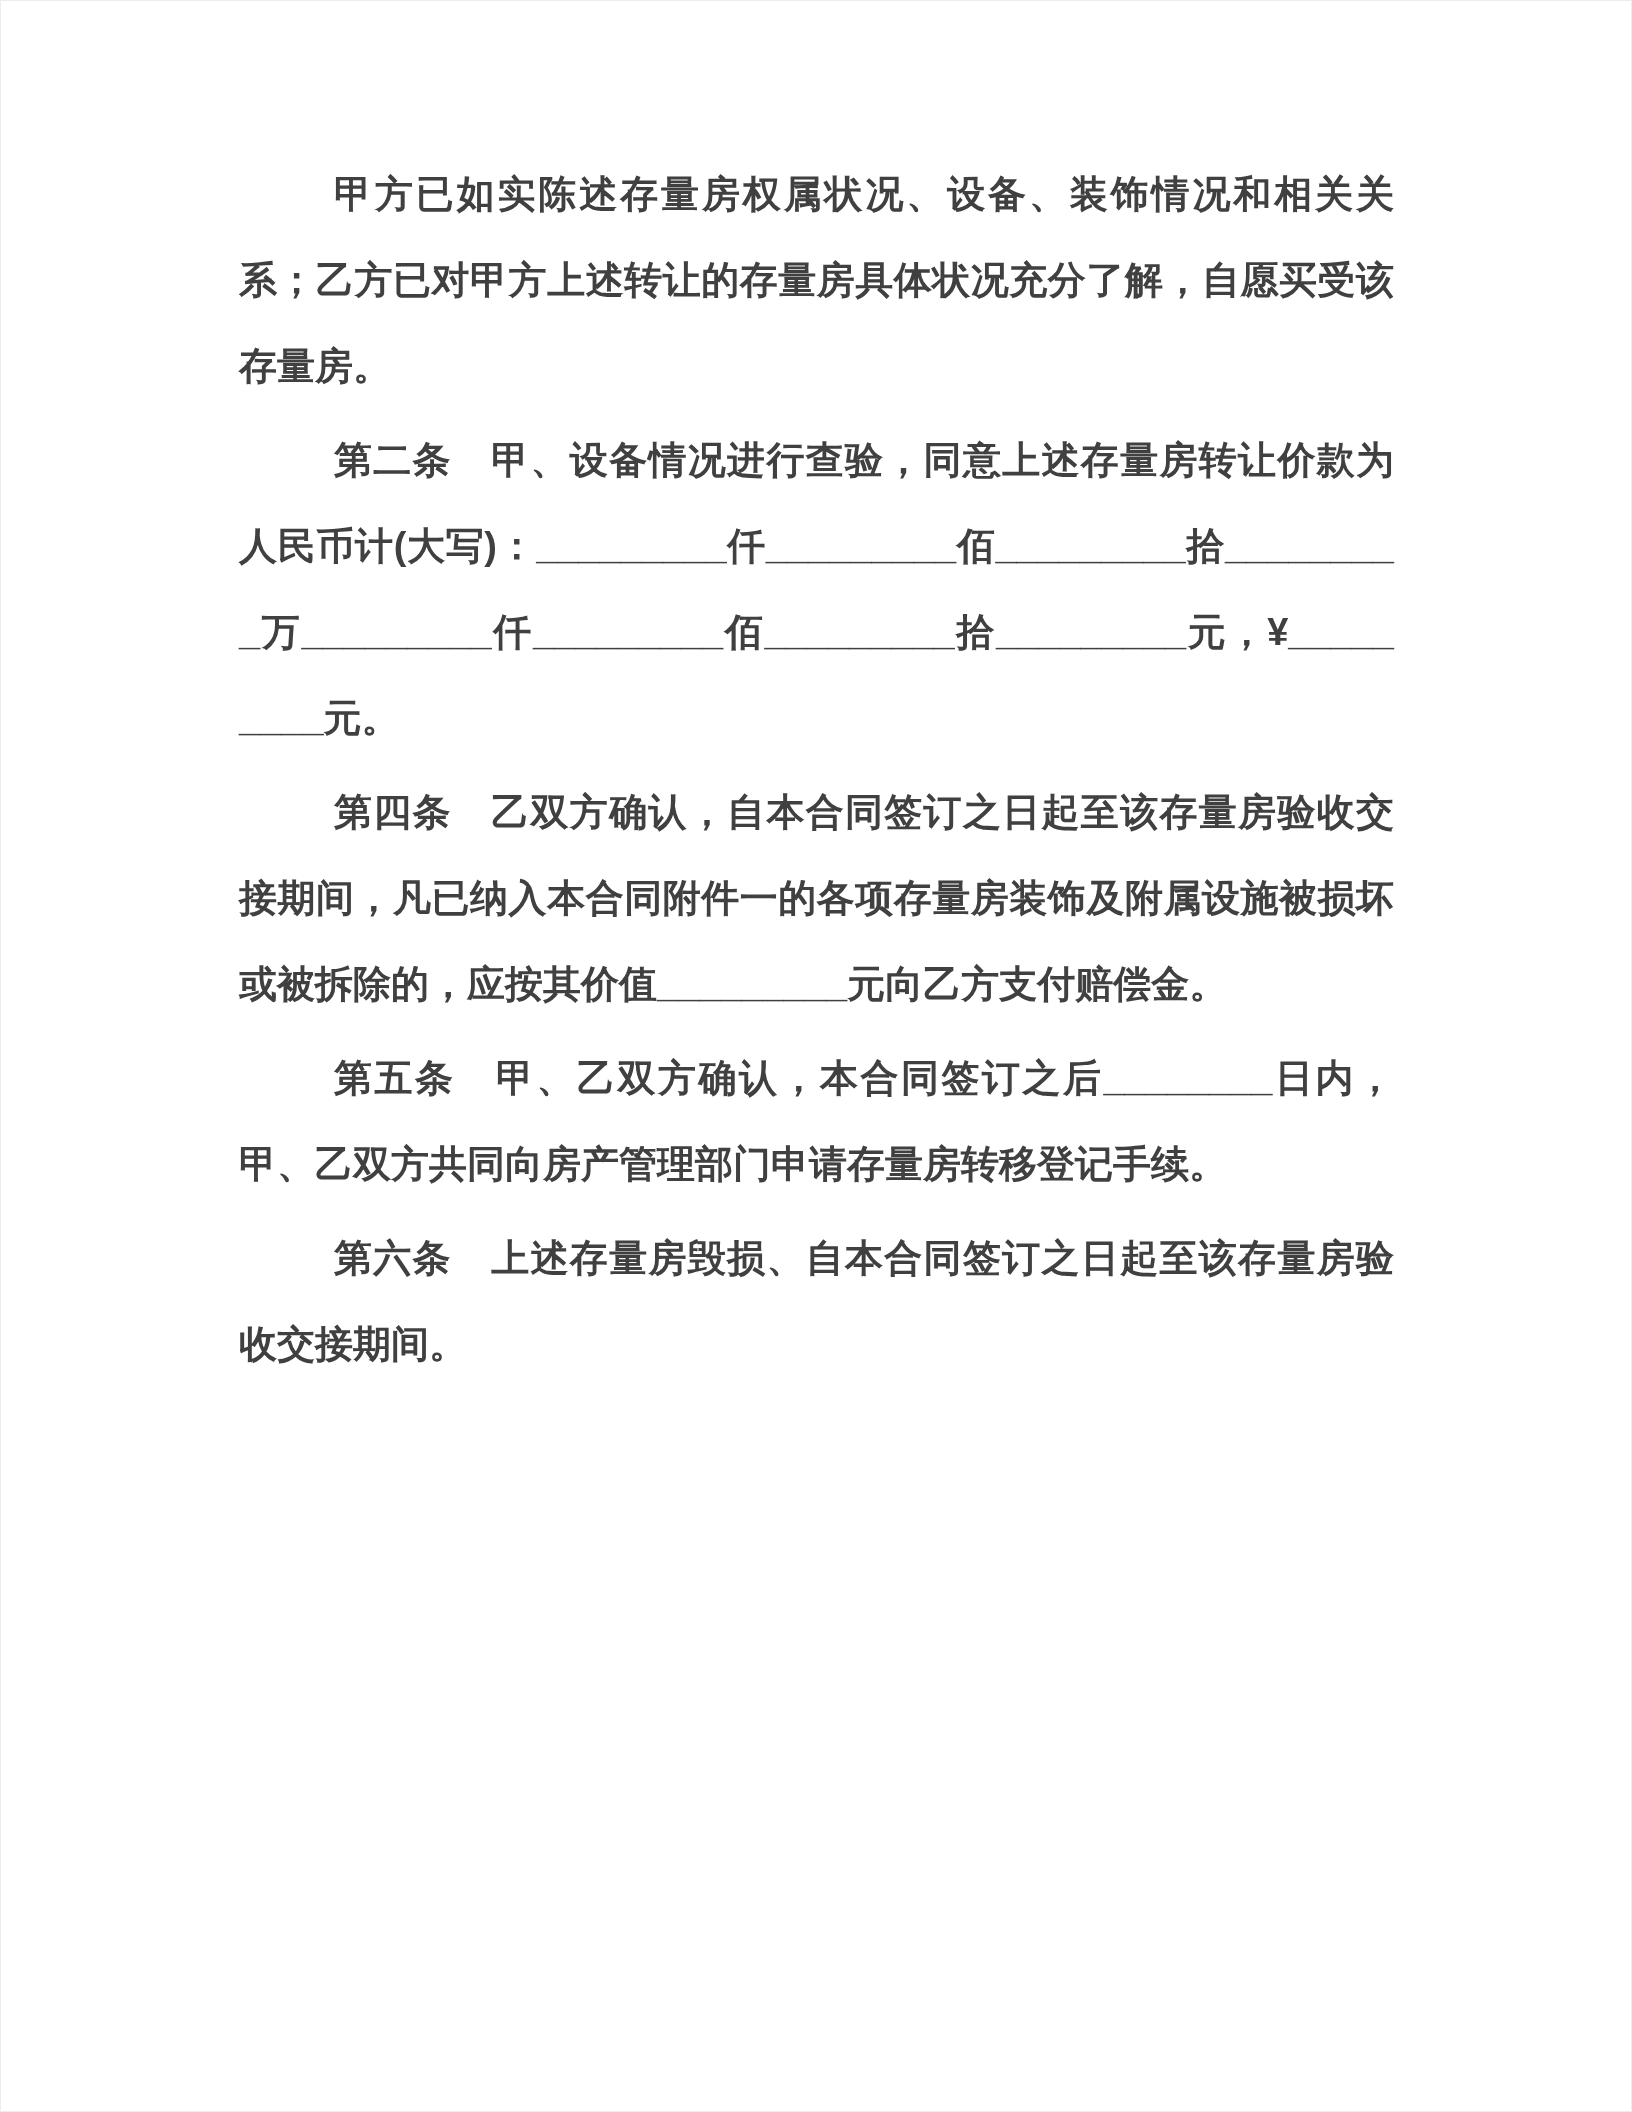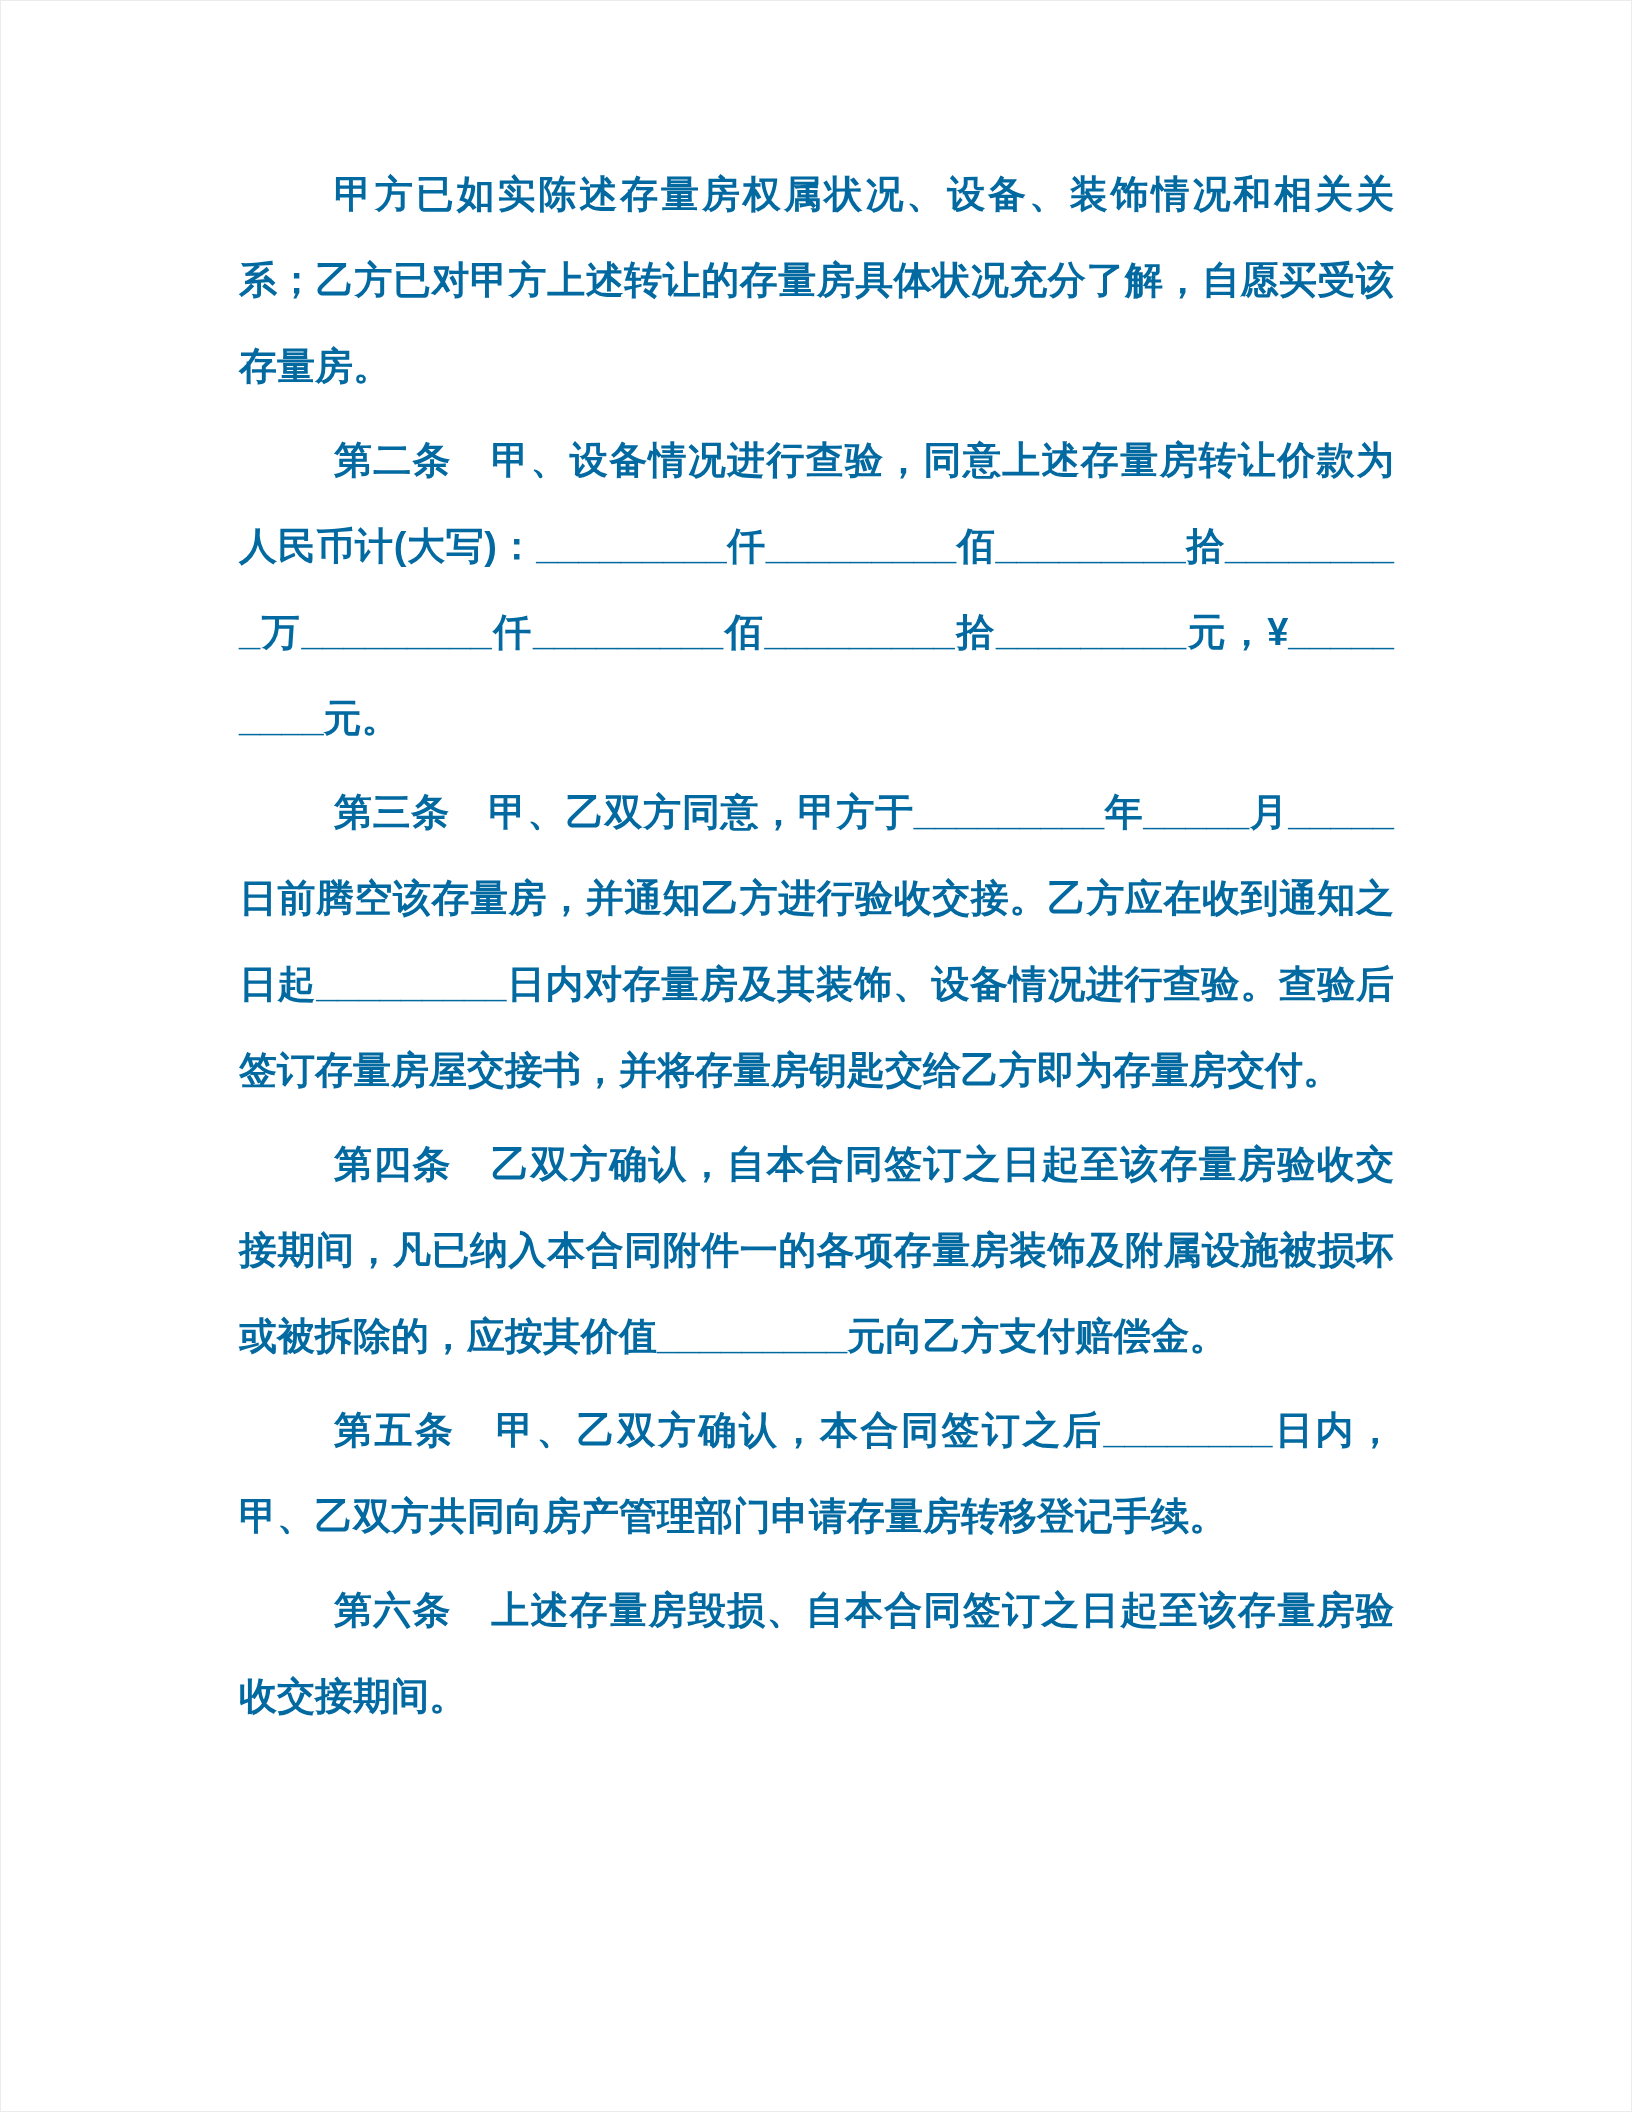--- a/index.html
+++ b/index.html
@@ -17,33 +17,32 @@
     position: absolute;
     top: 150px;
     left: 238px;
     width: 1155px;
   }
   .para {
     font-family: "Liberation Sans", sans-serif;
     font-weight: 700;
     font-size: 38px;
     line-height: 86px;
-    color: #0369a1;
+    color: #404040;
     text-align: justify;
     text-justify: inter-character;
     text-indent: 2.5em;
     margin-bottom: 8px;
     word-break: break-all;
   }
 </style>
 </head>
 <body>
 
 <div class="page">
   <div class="content">
     <p class="para">甲方已如实陈述存量房权属状况、设备、装饰情况和相关关系；乙方已对甲方上述转让的存量房具体状况充分了解，自愿买受该存量房。</p>
     <p class="para">第二条　甲、设备情况进行查验，同意上述存量房转让价款为人民币计(大写)：_________仟_________佰_________拾_________万_________仟_________佰_________拾_________元，¥_________元。</p>
-    <p class="para">第三条　甲、乙双方同意，甲方于_________年_____月_____日前腾空该存量房，并通知乙方进行验收交接。乙方应在收到通知之日起_________日内对存量房及其装饰、设备情况进行查验。查验后签订存量房屋交接书，并将存量房钥匙交给乙方即为存量房交付。</p>
     <p class="para">第四条　乙双方确认，自本合同签订之日起至该存量房验收交接期间，凡已纳入本合同附件一的各项存量房装饰及附属设施被损坏或被拆除的，应按其价值_________元向乙方支付赔偿金。</p>
     <p class="para">第五条　甲、乙双方确认，本合同签订之后________日内，甲、乙双方共同向房产管理部门申请存量房转移登记手续。</p>
     <p class="para">第六条　上述存量房毁损、自本合同签订之日起至该存量房验收交接期间。</p>
   </div>
 </div>
 
 </body></html>

